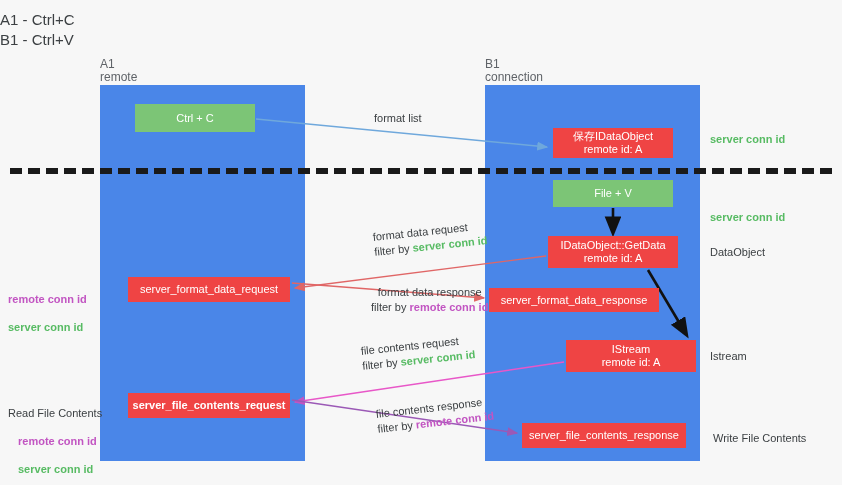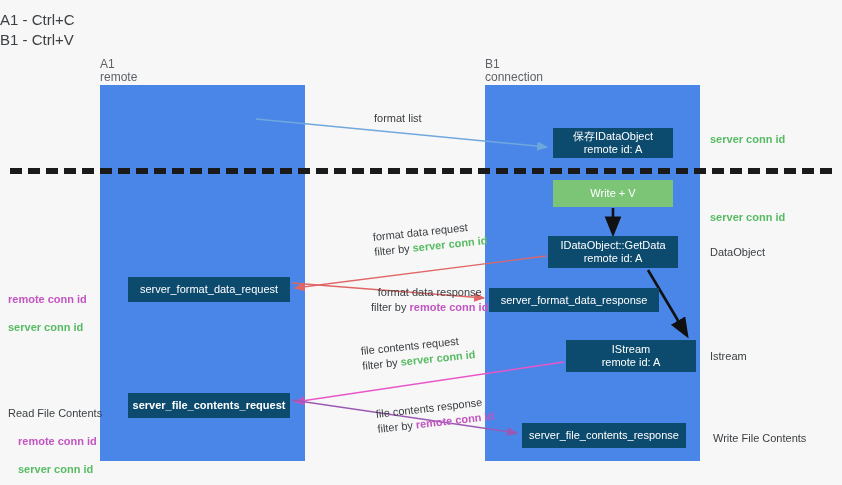--- a/index.html
+++ b/index.html
@@ -68,21 +68,21 @@
     flex-direction: column;
     align-items: center;
     justify-content: center;
     color: #ffffff;
     font-size: 11px;
     line-height: 13px;
     text-align: center;
     white-space: pre-line;
     padding: 2px 4px;
   }
-  .box.orange { background: #0c4a6e; }
+  .box.orange { background: #ef4444; }
   .box.green  { background: #7cc576; }
 
   #box-ctrl-c   { left: 135px; top: 104px; width: 120px; height: 28px; }
   #box-save-ido { left: 553px; top: 128px; width: 120px; height: 30px; }
   #box-ctrl-v   { left: 553px; top: 180px; width: 120px; height: 27px; }
   #box-getdata  { left: 548px; top: 236px; width: 130px; height: 32px; }
   #box-sfdreq   { left: 128px; top: 277px; width: 162px; height: 25px; }
   #box-sfdresp  { left: 489px; top: 288px; width: 170px; height: 24px; }
   #box-istream  { left: 566px; top: 340px; width: 130px; height: 32px; }
   #box-sfcreq   { left: 128px; top: 393px; width: 162px; height: 25px; font-weight: bold; }
@@ -180,23 +180,24 @@
 
     <line x1="292" y1="283" x2="484" y2="298" stroke="#e06666" stroke-width="1.4" marker-end="url(#ah-red)"></line>
 
     <line x1="564" y1="362" x2="295" y2="402" stroke="#e857c8" stroke-width="1.4" marker-end="url(#ah-magenta)"></line>
 
     <line x1="292" y1="400" x2="517" y2="433" stroke="#9b59b6" stroke-width="1.4" marker-end="url(#ah-purple)"></line>
   </svg>
 
   <div id="divider"></div>
 
+  <div class="box green" id="box-ctrl-c">Ctrl + C</div>
   <div class="box orange" id="box-save-ido">保存IDataObject
 remote id: A</div>
-  <div class="box green" id="box-ctrl-v">Write + V</div>
+  <div class="box green" id="box-ctrl-v">File + V</div>
   <div class="box orange" id="box-getdata">IDataObject::GetData
 remote id: A</div>
   <div class="box orange" id="box-sfdreq">server_format_data_request</div>
   <div class="box orange" id="box-sfdresp">server_format_data_response</div>
   <div class="box orange" id="box-istream">IStream
 remote id: A</div>
   <div class="box orange" id="box-sfcreq">server_file_contents_request</div>
   <div class="box orange" id="box-sfcresp">server_file_contents_response</div>
 
   <div class="flow-label" id="label-format-list">

